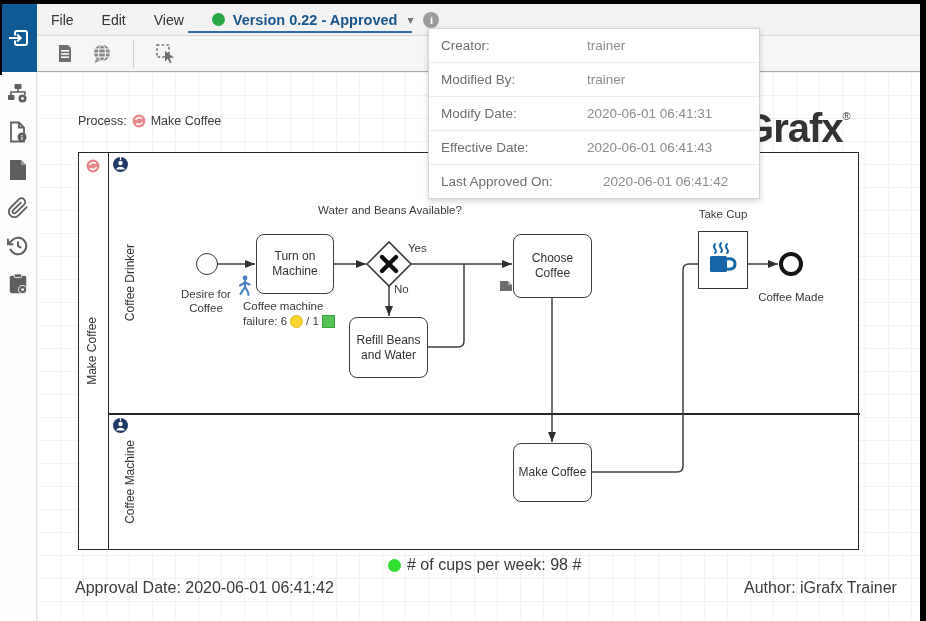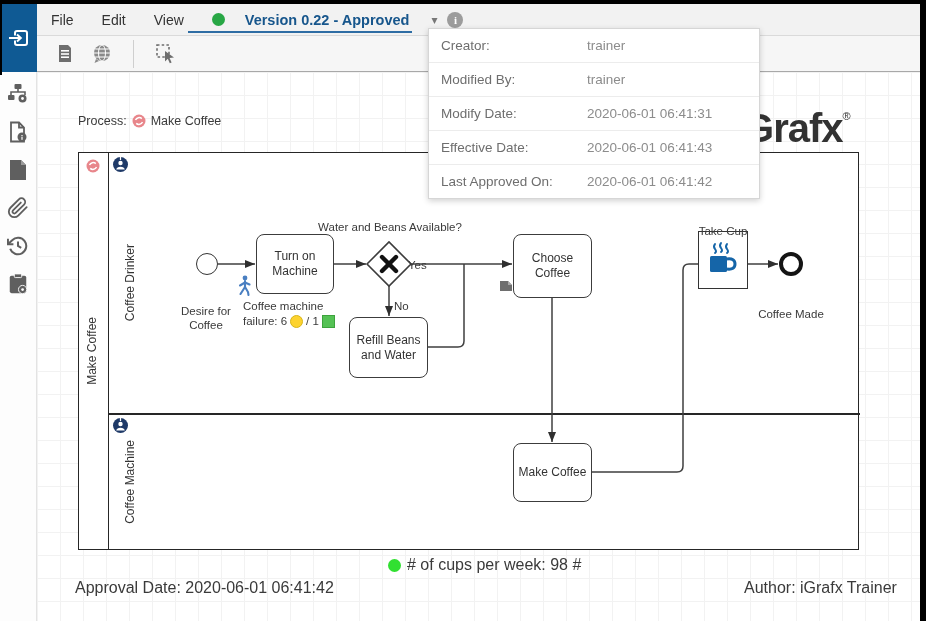--- a/index.html
+++ b/index.html
@@ -7,21 +7,21 @@
     width:926px;height:621px;position:relative;overflow:hidden;
     background:#000;font-family:"Liberation Sans", sans-serif;
     -webkit-font-smoothing:antialiased;
   }
   .abs{position:absolute;box-sizing:border-box;}
 
   
   #menu-row{left:37px;top:4px;width:883px;height:32px;background:#f2f2f2;border-bottom:1px solid #dadada;z-index:30;display:flex;align-items:center;}
   #toolbar-row{left:37px;top:36px;width:883px;height:36px;background:#f6f6f6;border-bottom:1px solid #a8a8a8;z-index:30;display:flex;align-items:center;}
   .menu-item{font-size:14px;color:#333;padding:0 14px;cursor:default;}
-  #version-ctl{display:flex;align-items:center;gap:20px;margin-left:14px;}
+  #version-ctl{display:flex;align-items:center;gap:8px;margin-left:14px;}
   #version-dot{width:13px;height:13px;border-radius:50%;background:#28a745;}
   #version-text{font-size:14.5px;font-weight:bold;color:#17568c;}
   #version-caret{font-size:12px;color:#777;margin-left:2px;}
   #version-underline{left:188px;top:31px;width:224px;height:2px;background:#2e6da4;z-index:31;}
   #info-btn{width:16px;height:16px;border-radius:50%;background:#9c9c9c;color:#fff;font-size:11px;font-weight:bold;display:flex;align-items:center;justify-content:center;margin-left:10px;font-family:"Liberation Serif",serif;}
   .tb-sep{width:1px;height:28px;background:#cfcfcf;margin:0 12px;}
   .tb-btn{width:30px;height:30px;display:flex;align-items:center;justify-content:center;margin:0 4px;}
 
   
   #sidebar-top{left:0;top:4px;width:37px;height:68px;background:#0f5a94;z-index:40;display:flex;align-items:center;justify-content:center;}
@@ -49,39 +49,39 @@
   #pool-header{position:absolute;left:0;top:0;width:30px;height:100%;border-right:1.5px solid #262626;box-sizing:border-box;}
   .vtext{writing-mode:vertical-rl;transform:rotate(180deg);font-size:12px;color:#333;white-space:nowrap;}
   #pool-name{position:absolute;left:6px;top:0;height:100%;display:flex;align-items:center;}
   #lane-divider{position:absolute;left:30px;top:260px;width:751px;height:1.5px;background:#262626;}
   .lane-label{position:absolute;left:44px;width:18px;display:flex;align-items:center;}
   .lane-res-icon{position:absolute;left:34px;width:15px;height:15px;}
 
   
   svg#wires{position:absolute;left:0;top:0;width:926px;height:621px;z-index:4;pointer-events:none;}
   .task{position:absolute;background:#fff;border:1.5px solid #3c3c3c;border-radius:8px;display:flex;align-items:center;justify-content:center;text-align:center;font-size:12px;color:#333;line-height:1.25;padding:3px;box-sizing:border-box;z-index:5;}
-  .lbl{position:absolute;font-size:11.5px;color:#3a3a3a;text-align:center;line-height:1.25;z-index:5;margin-top:17px;}
+  .lbl{position:absolute;font-size:11.5px;color:#3a3a3a;text-align:center;line-height:1.25;z-index:5;}
   #start-event{left:196px;top:253px;width:22px;height:22px;border:1.5px solid #333;border-radius:50%;background:#fff;z-index:5;}
   #end-event{left:779px;top:252px;width:24px;height:24px;border:4px solid #141414;border-radius:50%;background:#fff;z-index:5;}
   #gateway{left:365px;top:240px;z-index:5;}
   #takecup-box{left:698px;top:231px;width:50px;height:58px;background:#fff;border:1.2px solid #333;z-index:5;display:flex;align-items:center;justify-content:center;}
   #failure-note{left:243px;top:299px;width:116px;font-size:11.5px;color:#3a3a3a;line-height:1.3;z-index:5;}
   .fail-row{display:flex;align-items:center;gap:3px;}
   .dot-y{width:11px;height:11px;border-radius:50%;background:#fdd32f;border:1px solid #d8b518;display:inline-block;}
   .sq-g{width:11px;height:11px;background:#55c255;border:1px solid #3da33d;display:inline-block;}
   #cups-note{left:388px;top:556px;display:flex;align-items:center;gap:6px;font-size:16px;color:#3a3a3a;z-index:5;}
   #cups-dot{width:13px;height:13px;border-radius:50%;background:#31e031;}
   #attach-icon{left:499px;top:279px;z-index:6;}
   #person-icon{left:236px;top:275px;z-index:6;}
   .footer-txt{position:absolute;font-size:16px;color:#3a3a3a;z-index:5;}
 
   
   #popup{left:428px;top:28px;width:332px;background:#fff;border:1px solid #d6d6d6;box-shadow:0 2px 6px rgba(0,0,0,.18);z-index:50;}
   .popup-row{display:flex;align-items:center;height:33px;border-bottom:1px solid #ececec;padding:0 12px;font-size:13.5px;}
-  .popup-row:last-child{border-bottom:none;}
+  .popup-row:last-child{border-bottom:none;gap:16px;}
   .popup-label{width:146px;color:#6e6e6e;}
   .popup-value{color:#8c8c8c;}
 </style>
 </head>
 <body>
 
 <div class="abs" id="canvas"></div>
 
 <div class="abs" id="menu-row">
   <div class="menu-item">File</div>

